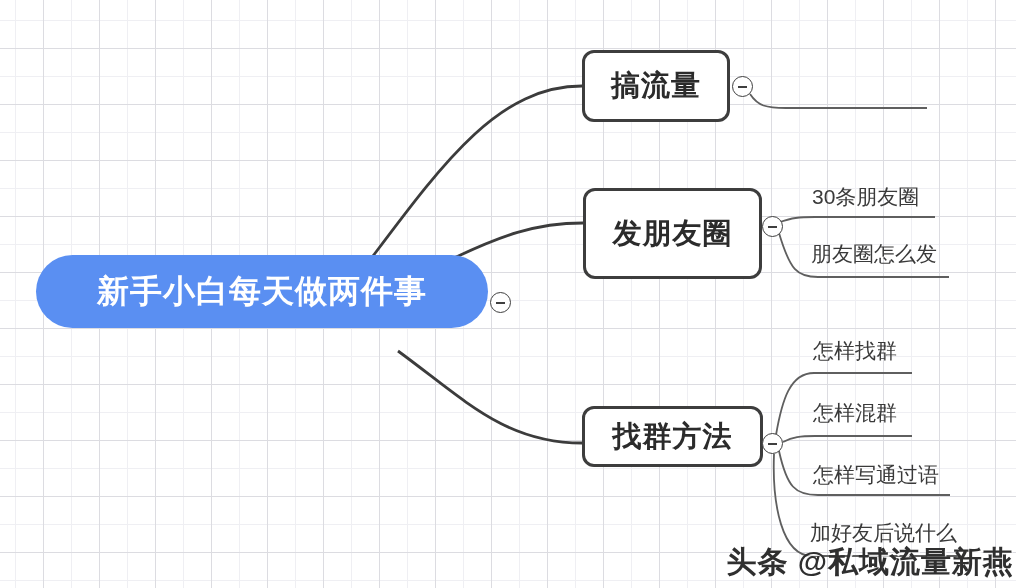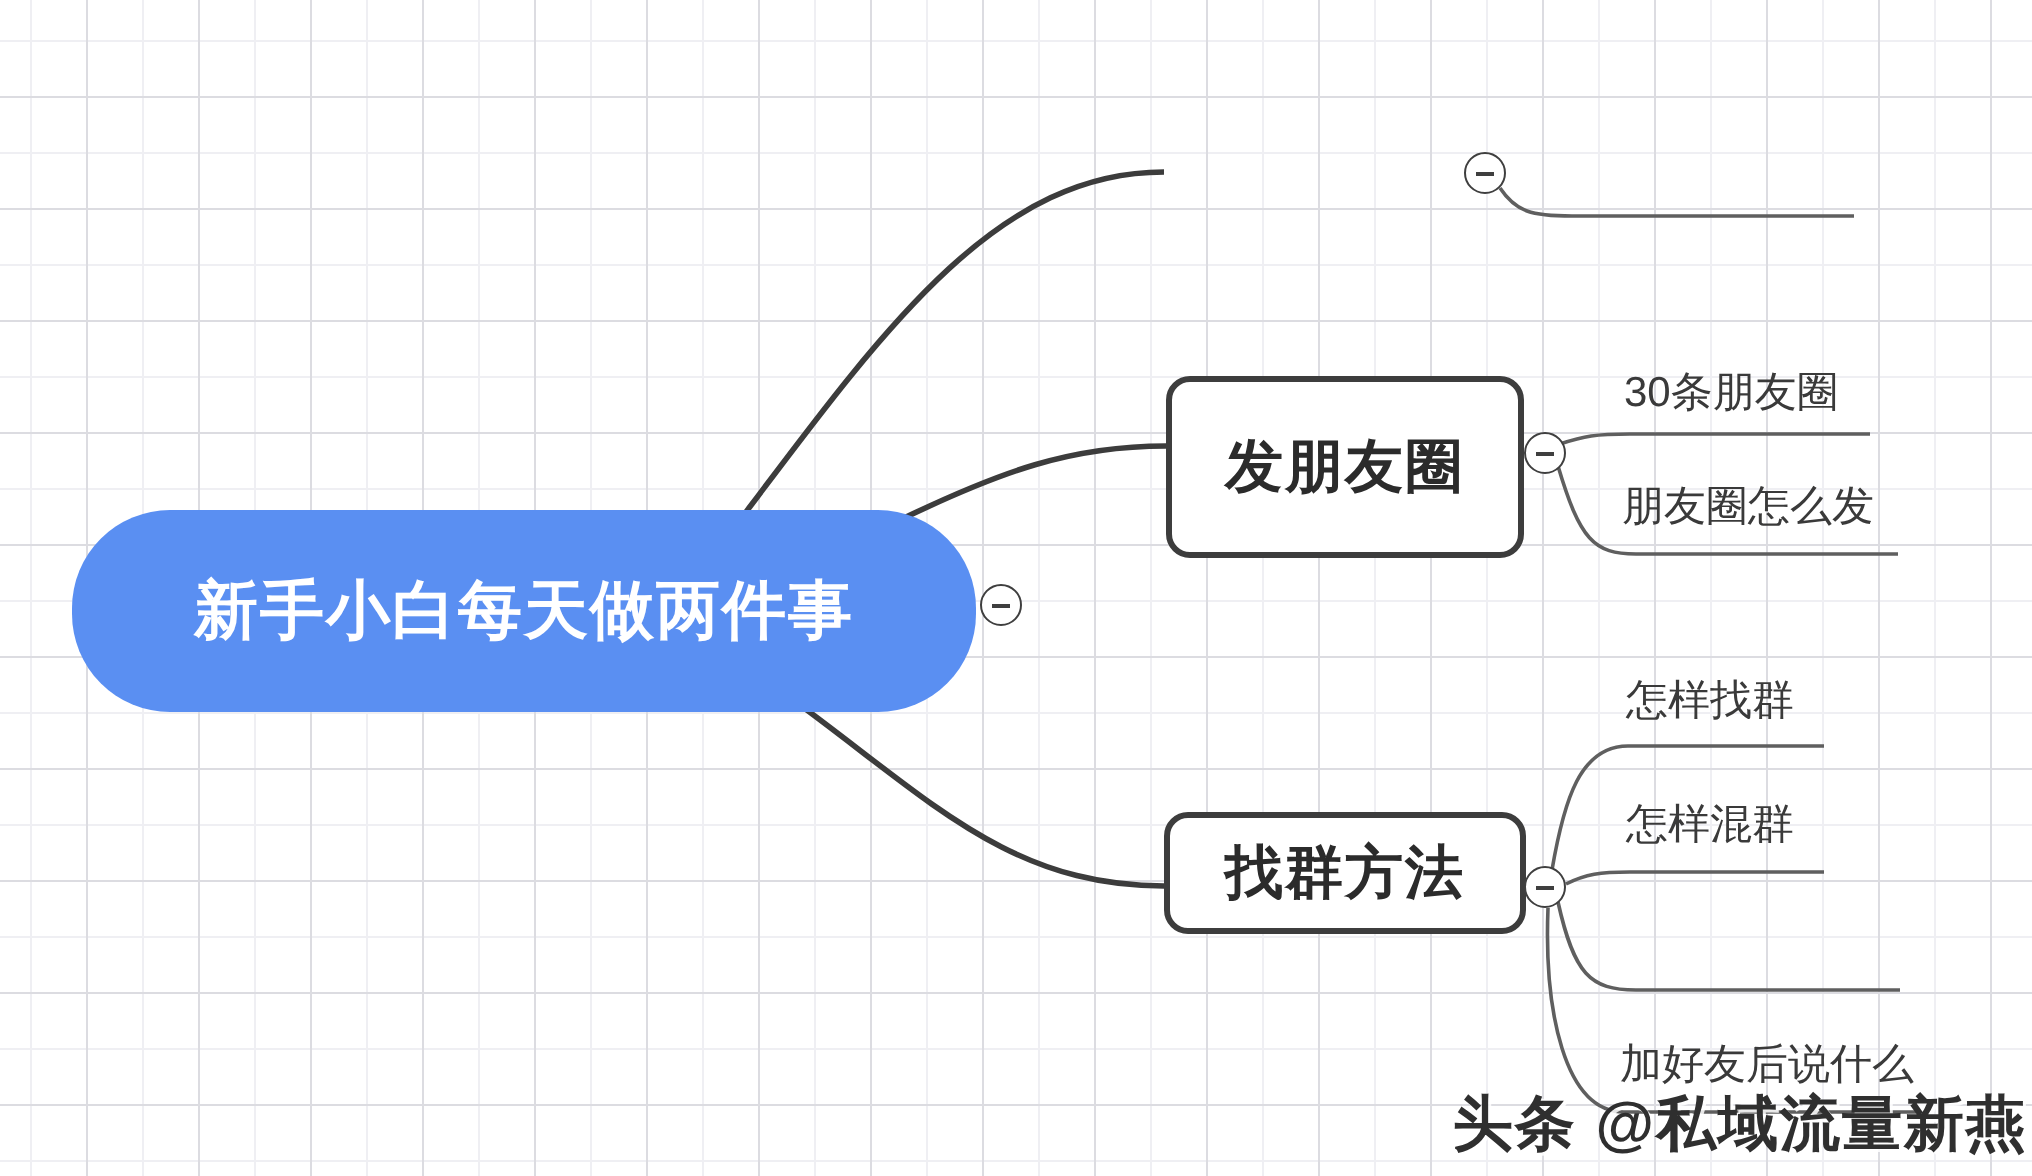--- a/index.html
+++ b/index.html
@@ -14,21 +14,21 @@
       linear-gradient(to right,#dcdce1 1px,transparent 1px),
       linear-gradient(to bottom,#dcdce1 1px,transparent 1px),
       linear-gradient(to right,#efeff3 1px,transparent 1px),
       linear-gradient(to bottom,#efeff3 1px,transparent 1px);
     background-size:56px 56px,56px 56px,28px 28px,28px 28px;
     background-position:43px 48px,43px 48px,15px 20px,15px 20px;
   }
   svg.connectors{position:absolute;left:0;top:0;width:1016px;height:588px;z-index:1;}
   .node{position:absolute;display:flex;align-items:center;justify-content:center;z-index:2;box-sizing:border-box;}
   .root-node{
-    left:36px;top:255px;width:452px;height:101px;
+    left:36px;top:255px;width:452px;height:73px;
     border-radius:49px;
     color:#fff;font-size:32px;font-weight:bold;letter-spacing:1px;
   }
   .branch-node{
     background:#fff;border:3px solid #3d3d3d;border-radius:12px;
     color:#2b2b2b;font-size:29px;font-weight:bold;letter-spacing:1px;
   }
   .branch-1{left:582px;top:50px;width:148px;height:72px;}
   .branch-2{left:583px;top:188px;width:179px;height:91px;}
   .branch-3{left:582px;top:406px;width:181px;height:61px;}
@@ -73,20 +73,23 @@
     <path d="M774,454 C772,505 782,556 812,556 H958" stroke="#5f5f5f" stroke-width="1.8"></path>
   </svg>
 
   <div class="node root-node" style="background:#5A8FF2">
     <span>新手小白每天做两件事</span>
   </div>
   <div class="collapse collapse-root">
     <div class="bar"></div>
   </div>
 
+  <div class="node branch-node branch-1">
+    <span>搞流量</span>
+  </div>
   <div class="collapse collapse-1">
     <div class="bar"></div>
   </div>
 
   <div class="node branch-node branch-2">
     <span>发朋友圈</span>
   </div>
   <div class="collapse collapse-2">
     <div class="bar"></div>
   </div>
@@ -100,18 +103,19 @@
 
 
   <div class="child-label" style="left:812px;top:186px">30条朋友圈</div>
 
   <div class="child-label" style="left:811px;top:243px">朋友圈怎么发</div>
 
   <div class="child-label" style="left:813px;top:340px">怎样找群</div>
 
   <div class="child-label" style="left:813px;top:402px">怎样混群</div>
 
+  <div class="child-label" style="left:813px;top:464px">怎样写通过语</div>
 
   <div class="child-label" style="left:810px;top:522px">加好友后说什么</div>
 
   <div class="watermark">头条 @私域流量新燕</div>
 
 </div>
 
 </body></html>

